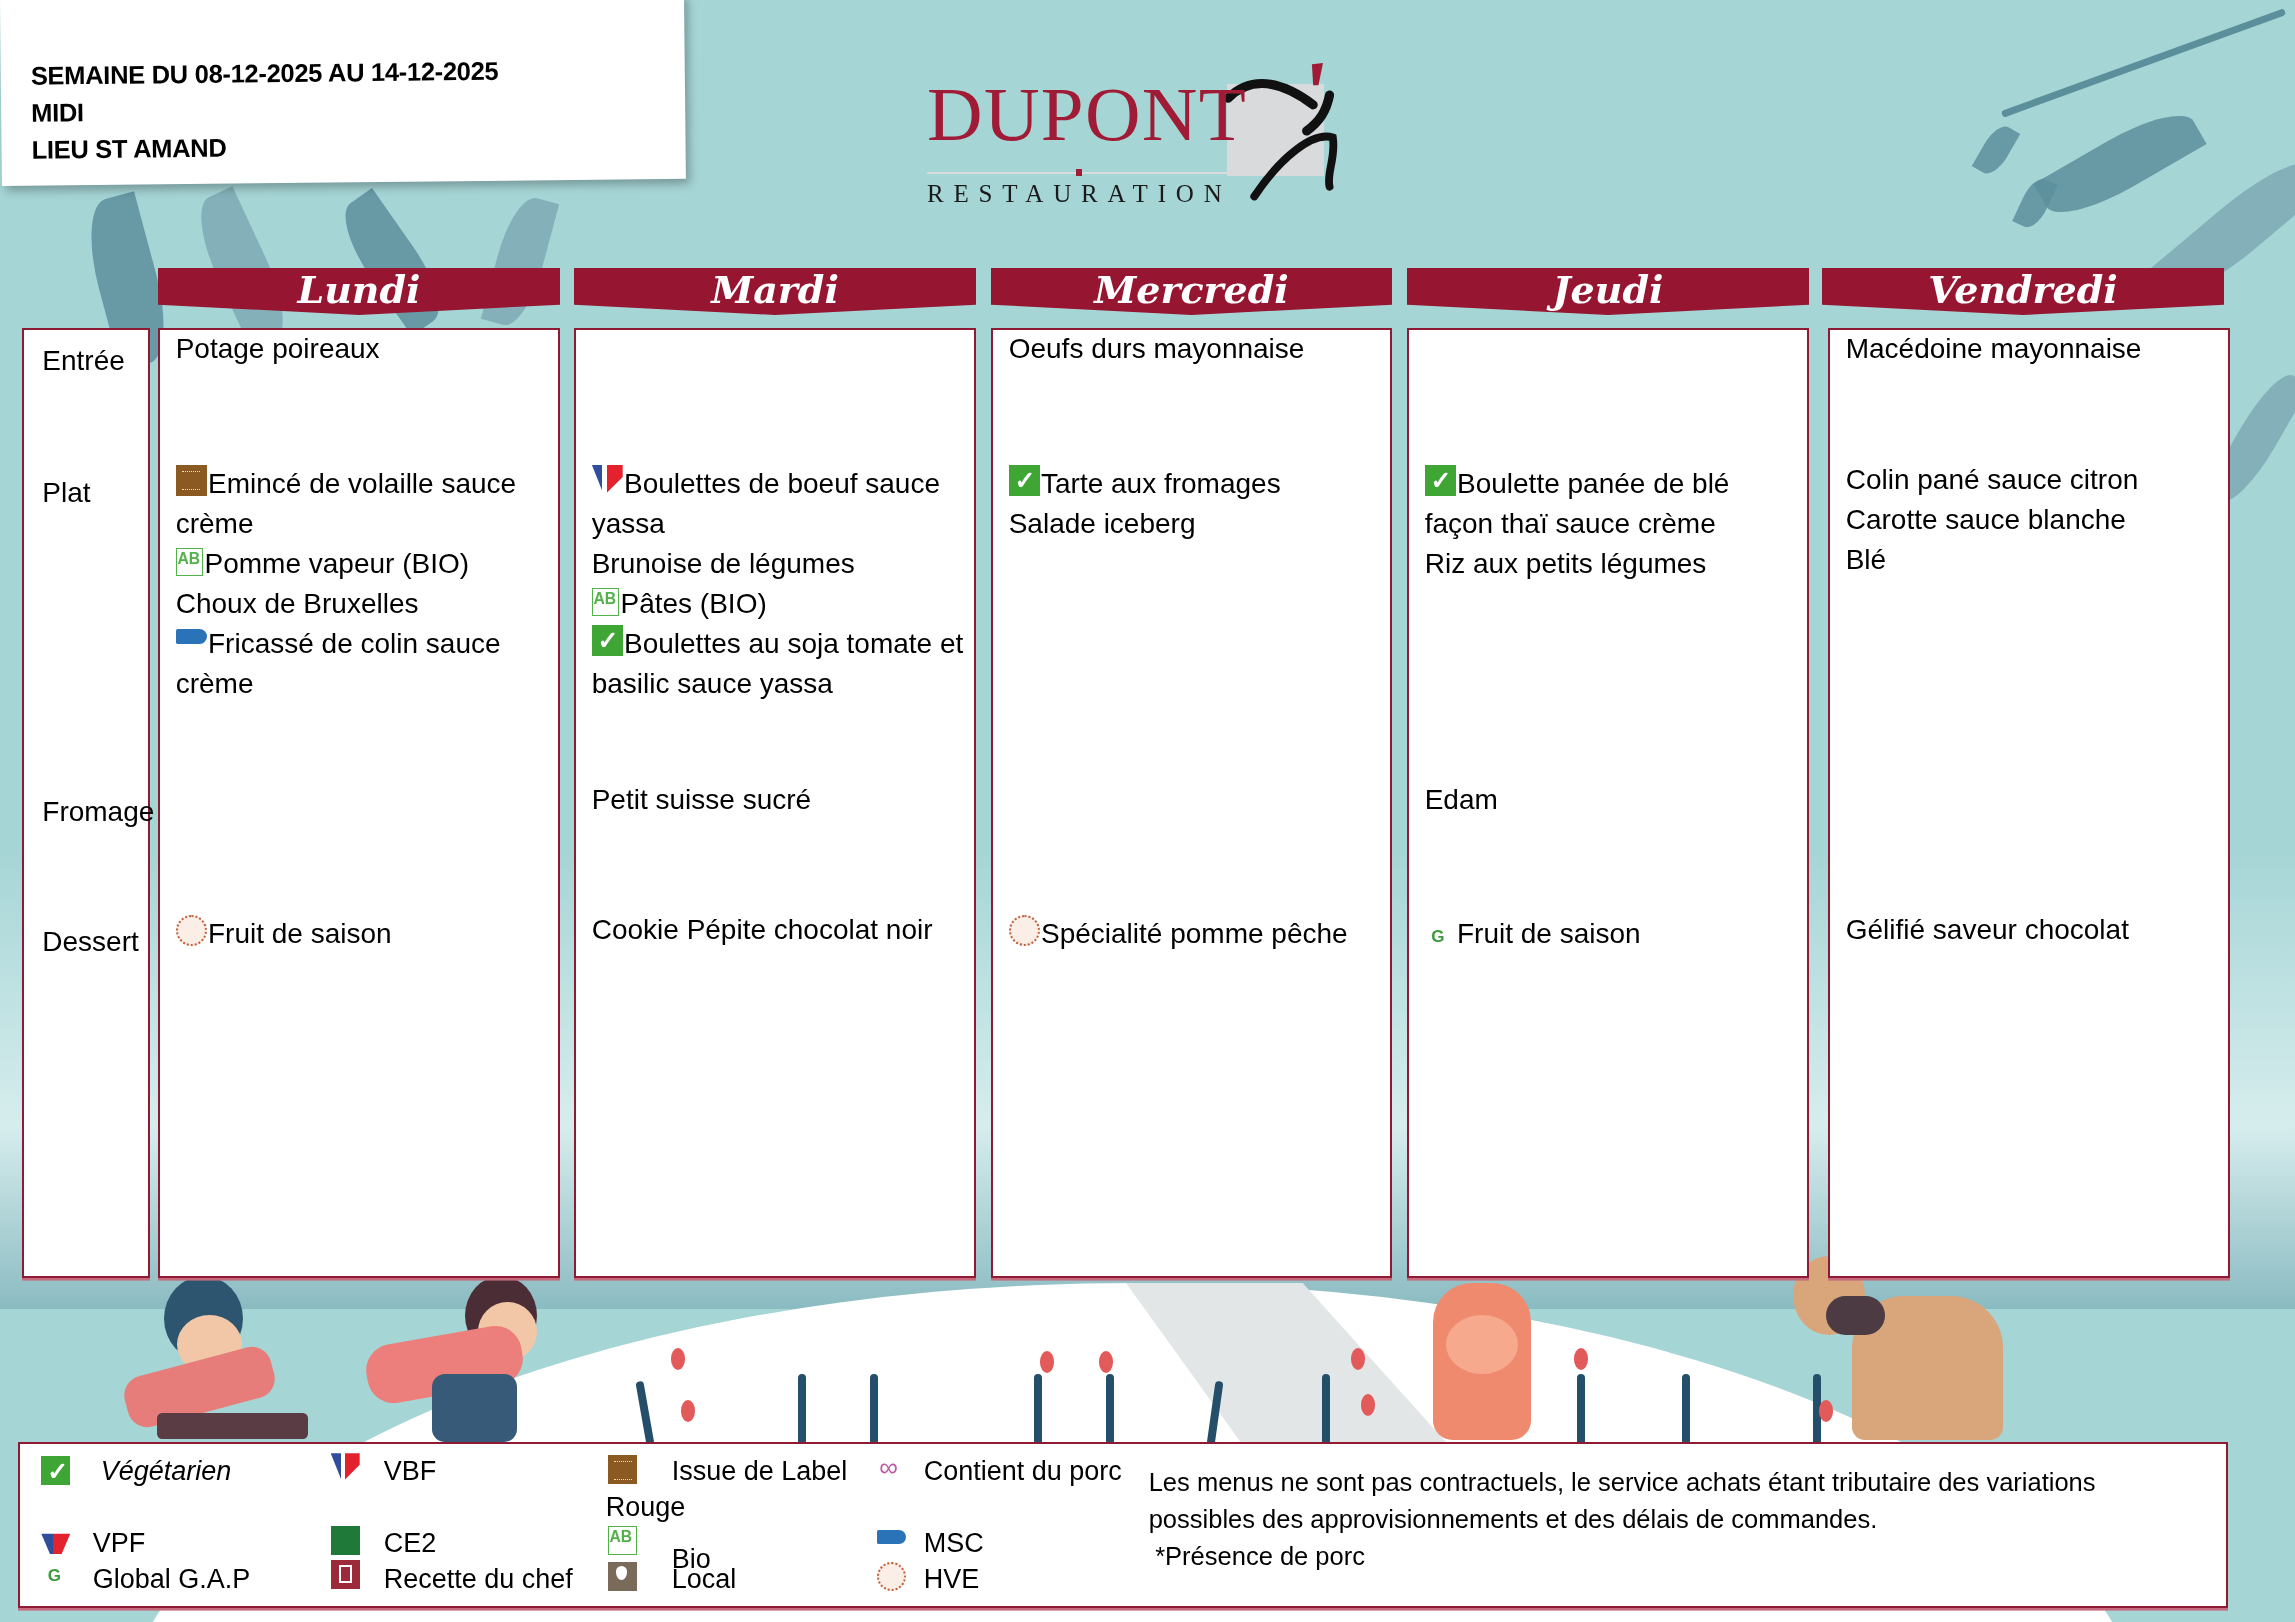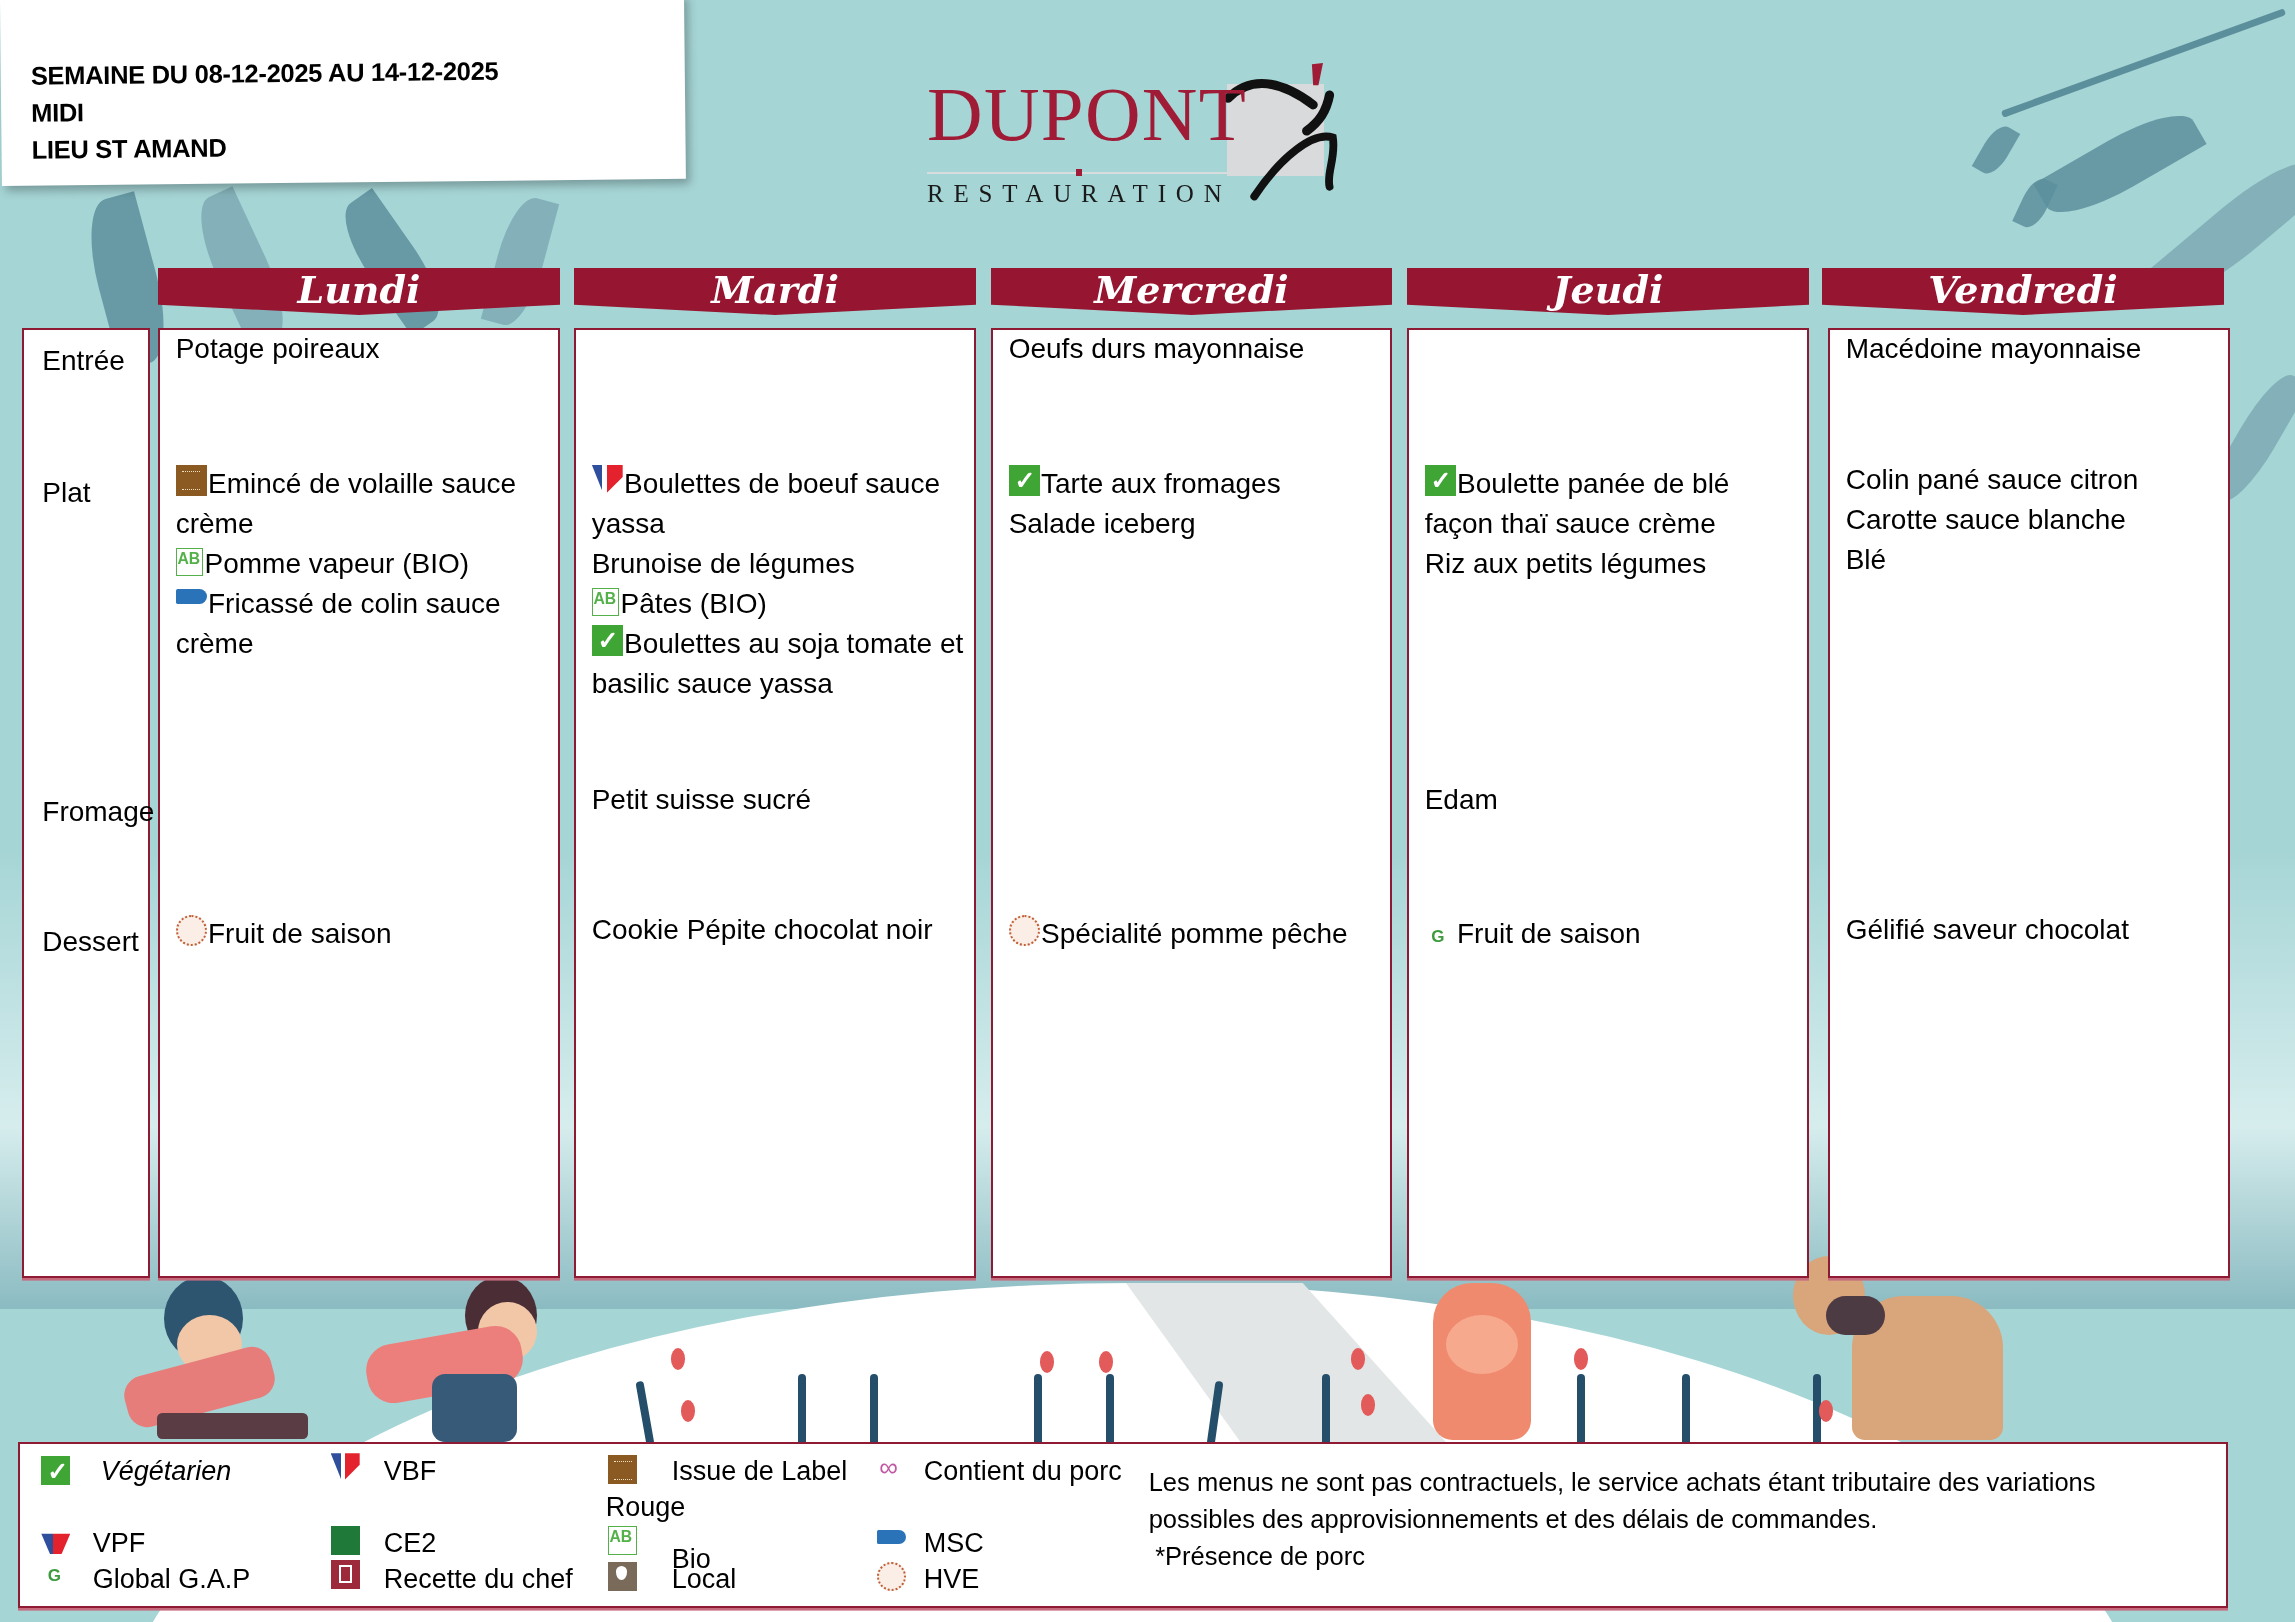--- a/index.html
+++ b/index.html
@@ -171,20 +171,21 @@
 </div>
 
 <div class="banner" style="left:158px;width:402px;">Lundi</div>
 <div class="box" style="left:158px;width:402px;">
   <div class="cell-text" style="top:-0.7px;">
     <span class="dish">Potage poireaux</span>
   </div>
   <div class="cell-text" style="top:134px;">
     <span class="dish"><span class="ico ico-label"></span><span>Emincé de volaille sauce crème</span></span>
     <span class="dish"><span class="ico sm ico-bio"></span><span>Pomme vapeur (BIO)</span></span>
+    <span class="dish">Choux de Bruxelles</span>
     <span class="dish"><span class="ico ico-msc"></span><span>Fricassé de colin sauce crème</span></span>
   </div>
   <div class="cell-text" style="top:584px;">
     <span class="dish"><span class="ico ico-hve"></span><span>Fruit de saison</span></span>
   </div>
 </div>
 
 <div class="banner" style="left:574px;width:402px;">Mardi</div>
 <div class="box" style="left:574px;width:402px;">
   <div class="cell-text" style="top:134px;right:-19.6px;">

